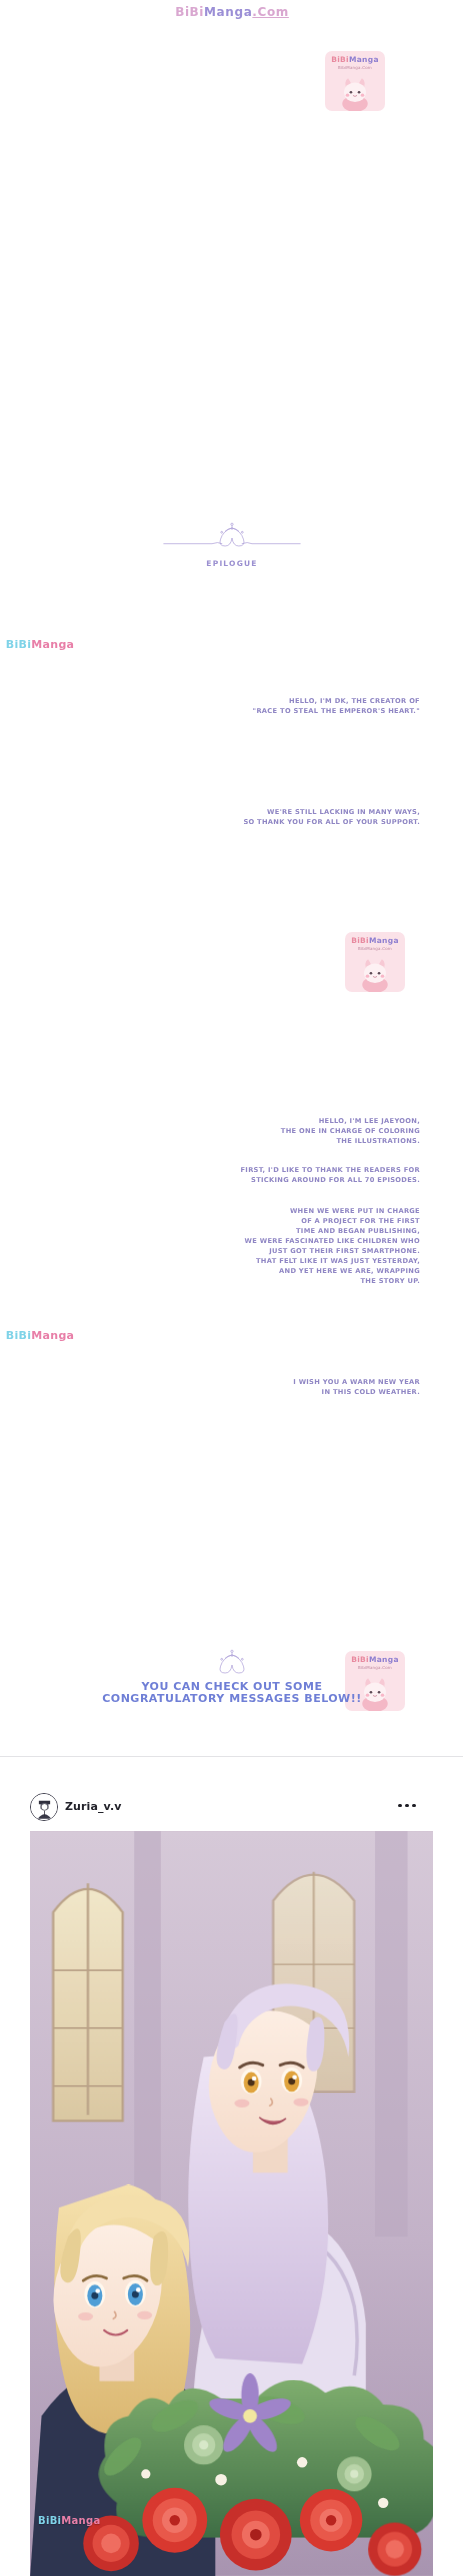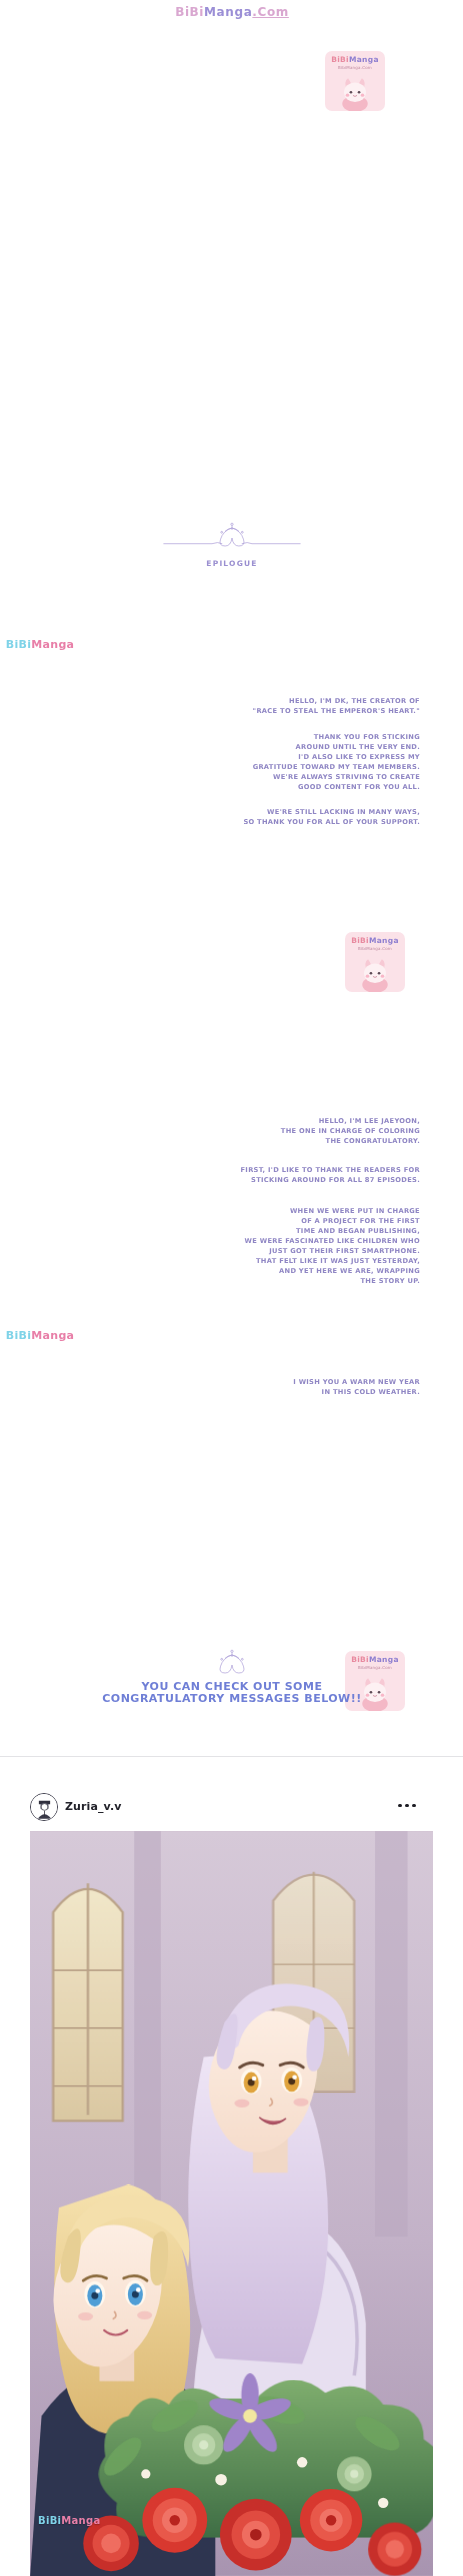--- a/index.html
+++ b/index.html
@@ -254,26 +254,20 @@
     </g>
   </svg>
   <div class="epilogue-label" style="top:559px;">EPILOGUE</div>
 
   <div class="wm-text" style="top:638px; left:5.8px;">
     <span class="a">BiBi</span><span class="b">Manga</span>
   </div>
 
   <div class="ctext" style="top:696px;">HELLO, I'M DK, THE CREATOR OF
 "RACE TO STEAL THE EMPEROR'S HEART."</div>
-  <div class="ctext" style="top:732px;">THANK YOU FOR STICKING
-AROUND UNTIL THE VERY END.
-I'D ALSO LIKE TO EXPRESS MY
-GRATITUDE TOWARD MY TEAM MEMBERS.
-WE'RE ALWAYS STRIVING TO CREATE
-GOOD CONTENT FOR YOU ALL.</div>
   <div class="ctext" style="top:807px;">WE'RE STILL LACKING IN MANY WAYS,
 SO THANK YOU FOR ALL OF YOUR SUPPORT.</div>
 
   <div class="wm-card" style="top:932px; left:345px;">
     <div class="wm-title">
       <span class="p">BiBi</span><span class="v">Manga</span>
     </div>
     <div class="wm-sub">BibiManga.Com</div>
     <svg class="mascot" viewBox="0 0 64 70">
       <ellipse cx="32" cy="58" rx="22" ry="14" fill="#f4b8c6"></ellipse>
@@ -283,23 +277,23 @@
       <circle cx="25" cy="38" r="2.3" fill="#5c4a55"></circle>
       <circle cx="39" cy="38" r="2.3" fill="#5c4a55"></circle>
       <circle cx="19" cy="43" r="3" fill="#f7a9bd" opacity=".8"></circle>
       <circle cx="45" cy="43" r="3" fill="#f7a9bd" opacity=".8"></circle>
       <path d="M29 44 q3 3 6 0" stroke="#c98296" stroke-width="1.4" fill="none" stroke-linecap="round"></path>
     </svg>
   </div>
 
   <div class="ctext" style="top:1116px;">HELLO, I'M LEE JAEYOON,
 THE ONE IN CHARGE OF COLORING
-THE CONGRATULATORY.</div>
+THE ILLUSTRATIONS.</div>
   <div class="ctext" style="top:1165px;">FIRST, I'D LIKE TO THANK THE READERS FOR
-STICKING AROUND FOR ALL 87 EPISODES.</div>
+STICKING AROUND FOR ALL 70 EPISODES.</div>
   <div class="ctext" style="top:1206px;padding-left:48px;">WHEN WE WERE PUT IN CHARGE
 OF A PROJECT FOR THE FIRST
 TIME AND BEGAN PUBLISHING,
 WE WERE FASCINATED LIKE CHILDREN WHO
 JUST GOT THEIR FIRST SMARTPHONE.
 THAT FELT LIKE IT WAS JUST YESTERDAY,
 AND YET HERE WE ARE, WRAPPING
 THE STORY UP.</div>
 
   <div class="wm-text" style="top:1329px; left:5.8px;">

